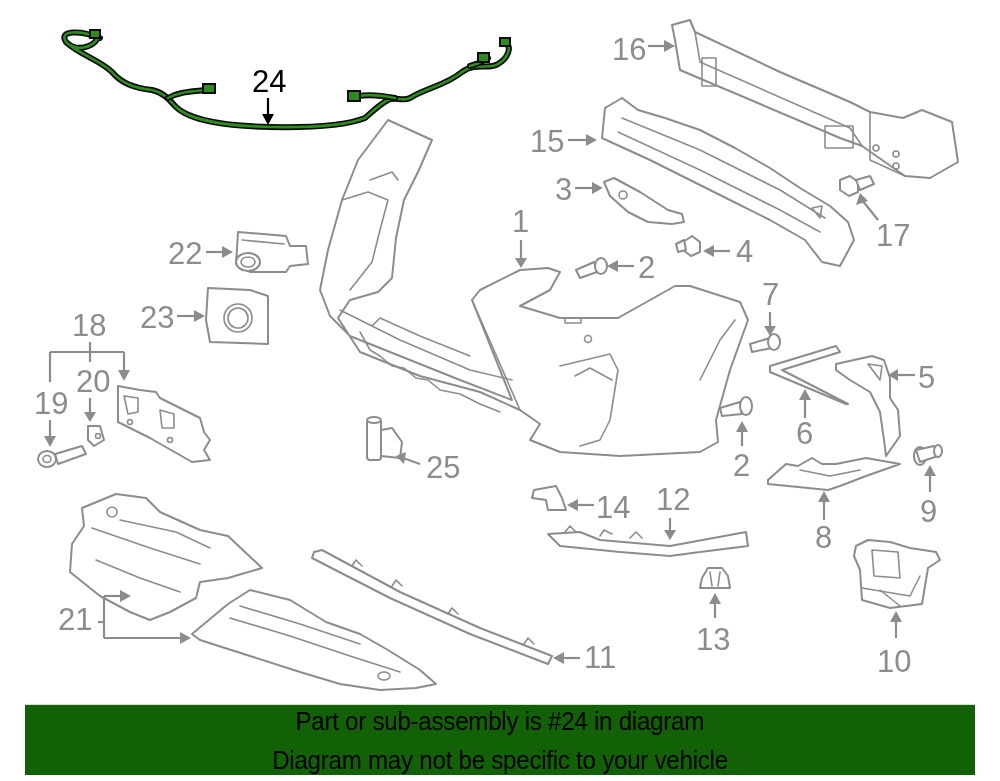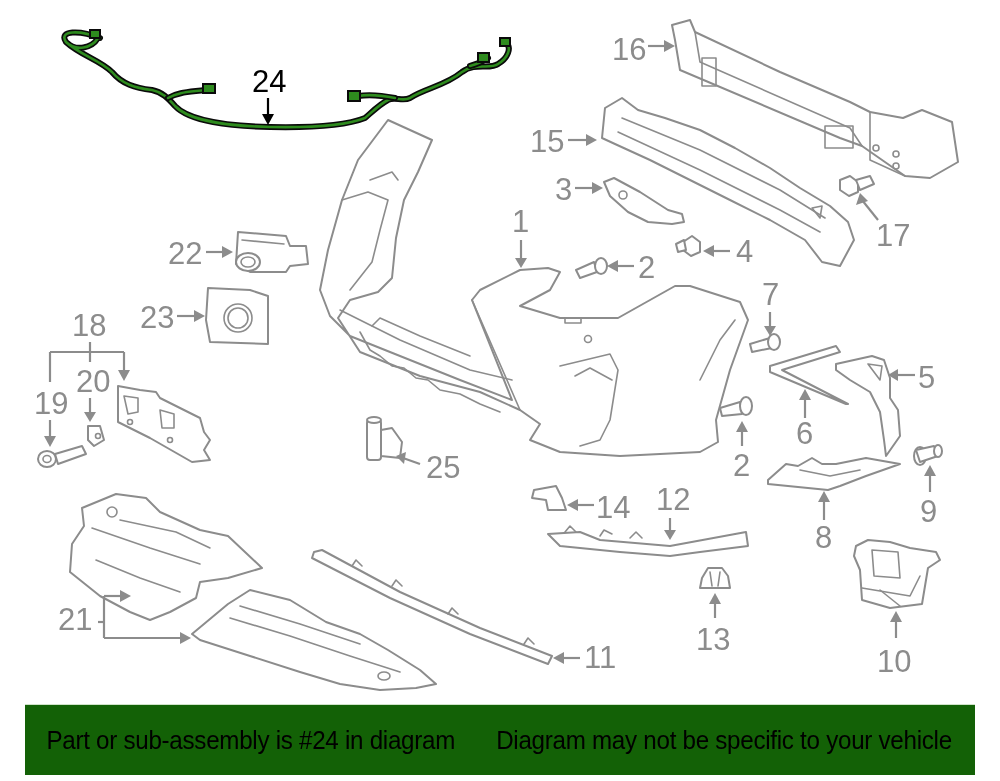--- a/index.html
+++ b/index.html
@@ -12,21 +12,21 @@
   .callout { fill:#8c8c8c; font-family:"Liberation Sans", sans-serif; font-size:31px; }
   .callout-hl { fill:#000000; font-family:"Liberation Sans", sans-serif; font-size:31px; }
   .leader-hl { fill:none; stroke:#000; stroke-width:2.2; }
   .arrow-hl { fill:#000; }
   .harness-outer { fill:none; stroke:#0a0a0a; stroke-width:6; stroke-linecap:round; stroke-linejoin:round; }
   .harness-inner { fill:none; stroke:#2e8b1e; stroke-width:2.6; stroke-linecap:round; stroke-linejoin:round; }
   .connector { fill:#2e8b1e; stroke:#0a0a0a; stroke-width:2; }
   #banner {
     position:absolute; left:25px; top:704px; width:950px; height:70px;
     background:#136106; border-top:1px solid #cfe3c9;
-    display:flex; align-items:center; justify-content:center;gap:9px;
+    display:flex; flex-direction:column; align-items:center; justify-content:center;gap:9px;
   }
   #banner .line { color:#000; font-family:"Liberation Sans", sans-serif; font-size:26px; line-height:30px; letter-spacing:-0.3px; transform:scaleX(0.93); white-space:nowrap; }
 </style>
 </head>
 <body>
 
 <svg id="diagram" viewBox="0 0 1000 781" xmlns="http://www.w3.org/2000/svg">
 
   <g>
     <path class="harness-outer" d="M100,38 C80,30 58,30 66,42 C76,52 92,48 98,38 M66,42 C80,55 100,60 112,72 C122,84 135,88 152,90 C162,92 168,98 175,106 C190,122 230,126 270,127 C320,128 350,124 365,118 C372,112 380,104 388,100 C395,96 402,102 410,98 C425,88 445,86 462,72 C475,62 490,70 498,64 C508,58 512,48 506,42"></path>

